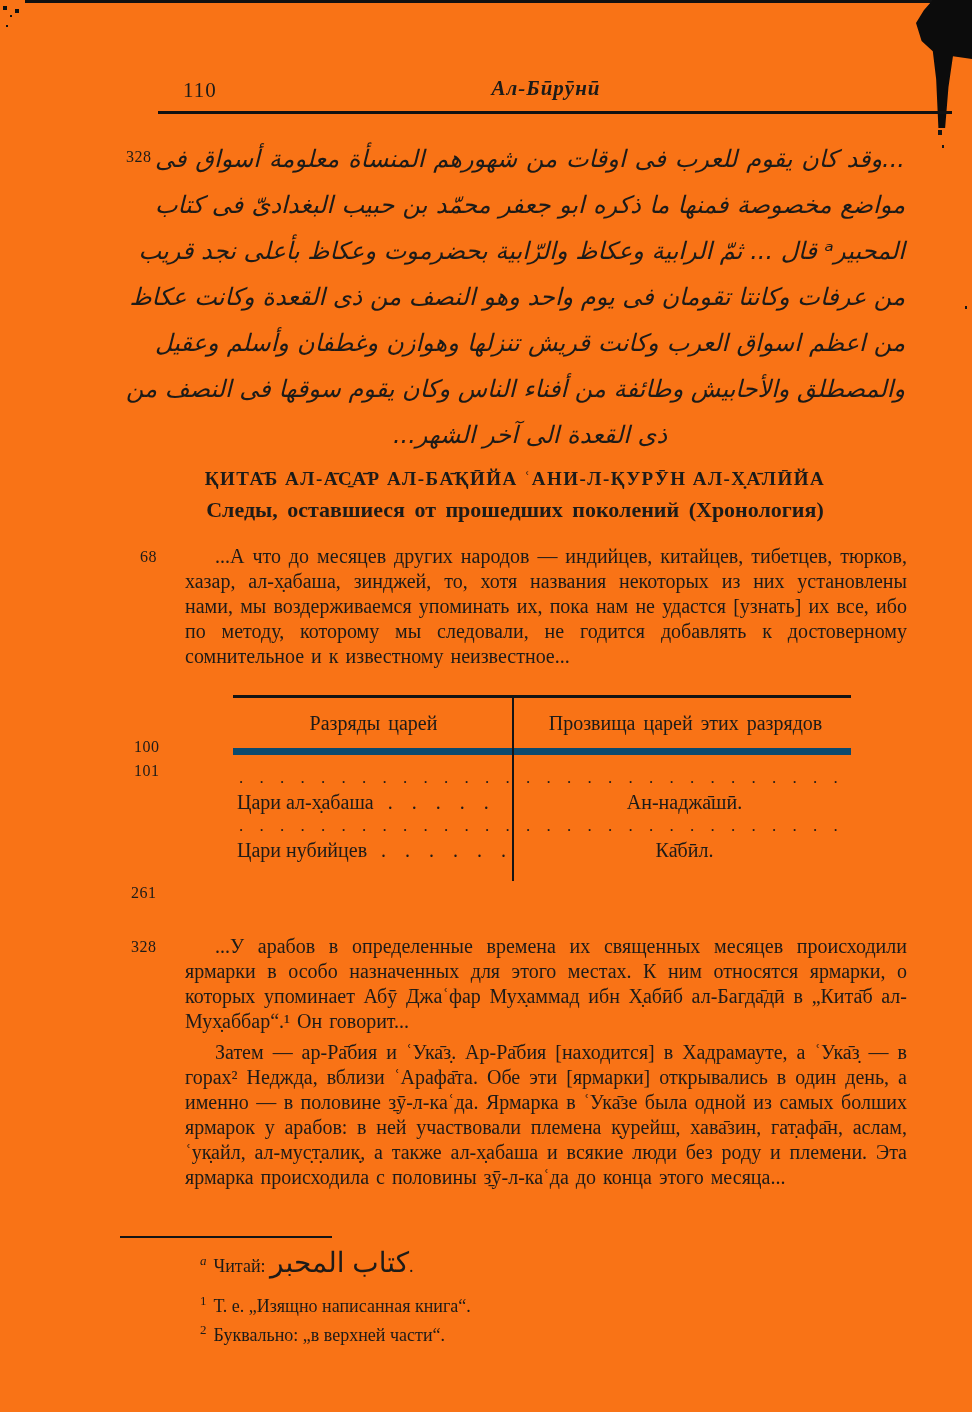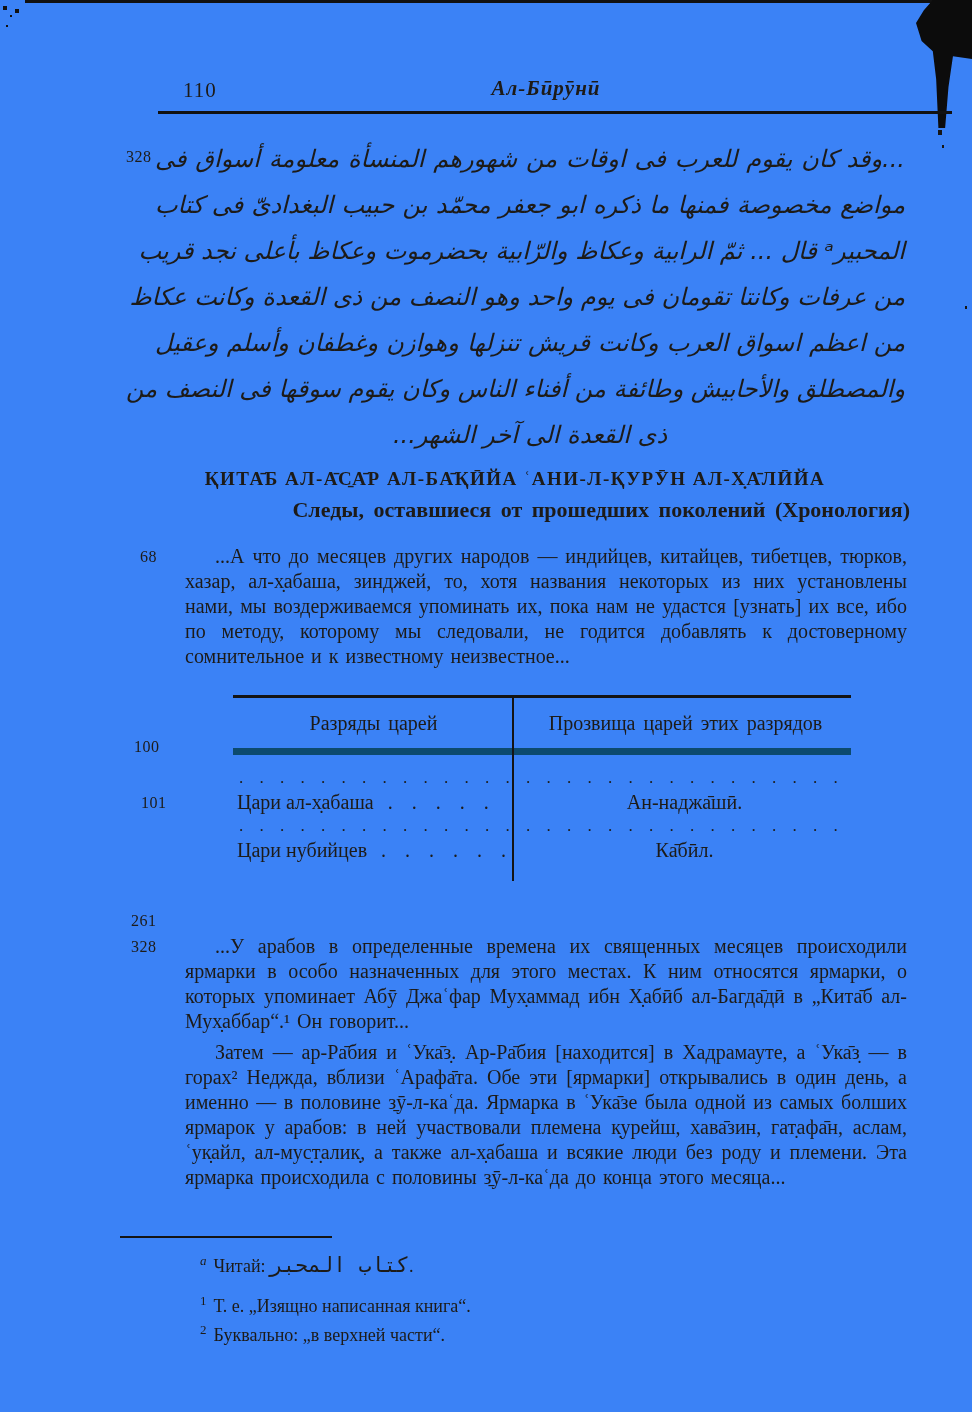--- a/index.html
+++ b/index.html
@@ -1,19 +1,19 @@
 <!DOCTYPE html>
 <html><head>
 <meta charset="utf-8">
 <style>
   html,body{margin:0;padding:0;}
   .page{
     position:relative;
     width:972px;height:1412px;
-    background:#3b82f6;
+    background:#f97316;
     overflow:hidden;
     font-family:"Liberation Serif","DejaVu Serif",serif;
     color:#1d1b18;
   }
   
   .top-edge-line{position:absolute;left:25px;top:0;width:947px;height:3px;background:#111;}
   .tl-speckles{position:absolute;left:3px;top:6px;width:4px;height:4px;background:#111;
     box-shadow:6px 8px 0 -1px #111,2px 18px 0 -1px #111,12px 3px 0 0 #111,
     9px 28px 0 -2px #111,4px 44px 0 -2px #111,16px 20px 0 -2px #111,1px 58px 0 -2px #111,
     22px 10px 0 -2px #111;}
@@ -25,33 +25,33 @@
   
   .page-number{position:absolute;left:183px;top:78px;font-size:21px;letter-spacing:1px;}
   .running-title{position:absolute;left:185px;top:76px;width:722px;text-align:center;
     font-style:italic;font-weight:bold;font-size:21px;letter-spacing:1px;}
   .head-rule{position:absolute;left:158px;top:111px;width:794px;height:3px;background:#111;}
   
   .mref{position:absolute;font-size:16px;letter-spacing:.5px;}
   #mref-ar{left:126px;top:148px;}
   #mref-68{left:140px;top:548px;}
   #mref-100{left:134px;top:708px;margin-top:30px;}
-  #mref-101{left:134px;top:794px;margin-left:7px;}
-  #mref-261{left:131px;top:884px;margin-top:28px;}
+  #mref-101{left:134px;top:762px;}
+  #mref-261{left:131px;top:884px;}
   #mref-328b{left:131px;top:938px;}
   
   .arabic-block{position:absolute;left:155px;top:136px;width:750px;
     font-family:"DejaVu Sans",sans-serif;font-size:24px;}
   .ar-line{direction:rtl;unicode-bidi:isolate;height:46px;line-height:46px;
     text-align:justify;text-align-last:justify;white-space:nowrap;overflow:visible;font-style:italic;}
   .ar-line.last{text-align:center;text-align-last:center;}
   
   .sec-title-1{position:absolute;left:120px;top:468px;width:790px;text-align:center;
     font-weight:bold;font-size:19px;letter-spacing:1.5px;}
-  .sec-title-2{position:absolute;left:120px;top:497px;width:790px;text-align:right;
+  .sec-title-2{position:absolute;left:120px;top:497px;width:790px;text-align:center;
     font-weight:bold;font-size:22px;word-spacing:4px;}
   
   .para{position:absolute;left:185px;width:722px;font-size:20px;line-height:25px;
     text-align:justify;word-spacing:2px;text-indent:30px;}
   #para-68{top:544px;}
   #para-261{top:880px;}
   #para-328{top:934px;}
   #para-zatem{top:1040px;}
   
   .ktable{position:absolute;left:233px;top:695px;width:618px;border-top:3px solid #141414;}
@@ -71,21 +71,21 @@
   .t-text .leader{word-spacing:14px;padding-left:14px;}
   .t-text.c2{text-align:center;}
   
   .fn-rule{position:absolute;left:120px;top:1236px;width:212px;height:2px;background:#141414;}
   .footnote{position:absolute;left:200px;width:700px;font-size:18px;line-height:22px;}
   #fn-a{top:1250px;}
   #fn-1{top:1290px;}
   #fn-2{top:1319px;}
   .footnote sup{font-size:13px;margin-right:7px;font-style:italic;}
   .footnote sup.num{font-style:normal;}
-  .fn-arabic{font-family:Liberation Mono, monospace;font-size:21px;direction:rtl;unicode-bidi:isolate;}
+  .fn-arabic{font-family:Liberation Sans, sans-serif;font-size:28px;direction:rtl;unicode-bidi:isolate;}
 </style>
 </head>
 <body>
 
 <div class="page">
 
   <div class="top-edge-line"></div>
   <div class="tl-speckles"></div>
   <div class="tr-blob"></div>
   <div class="tr-specks"></div>

